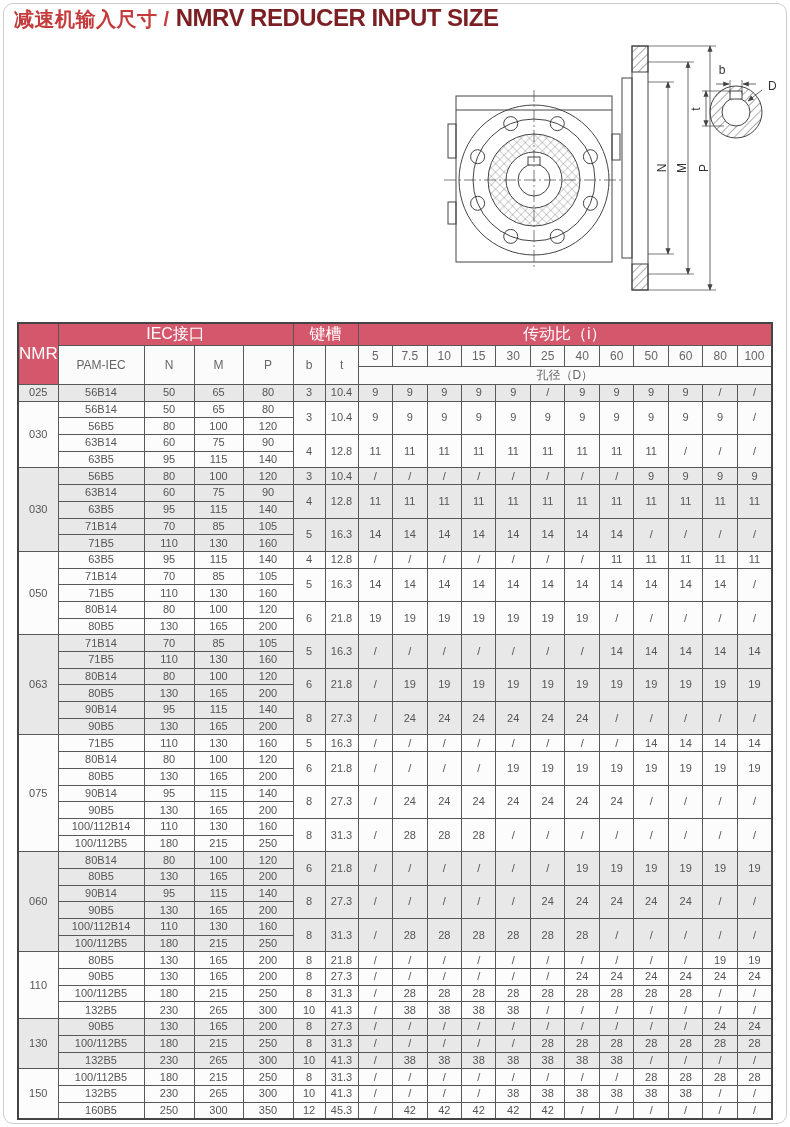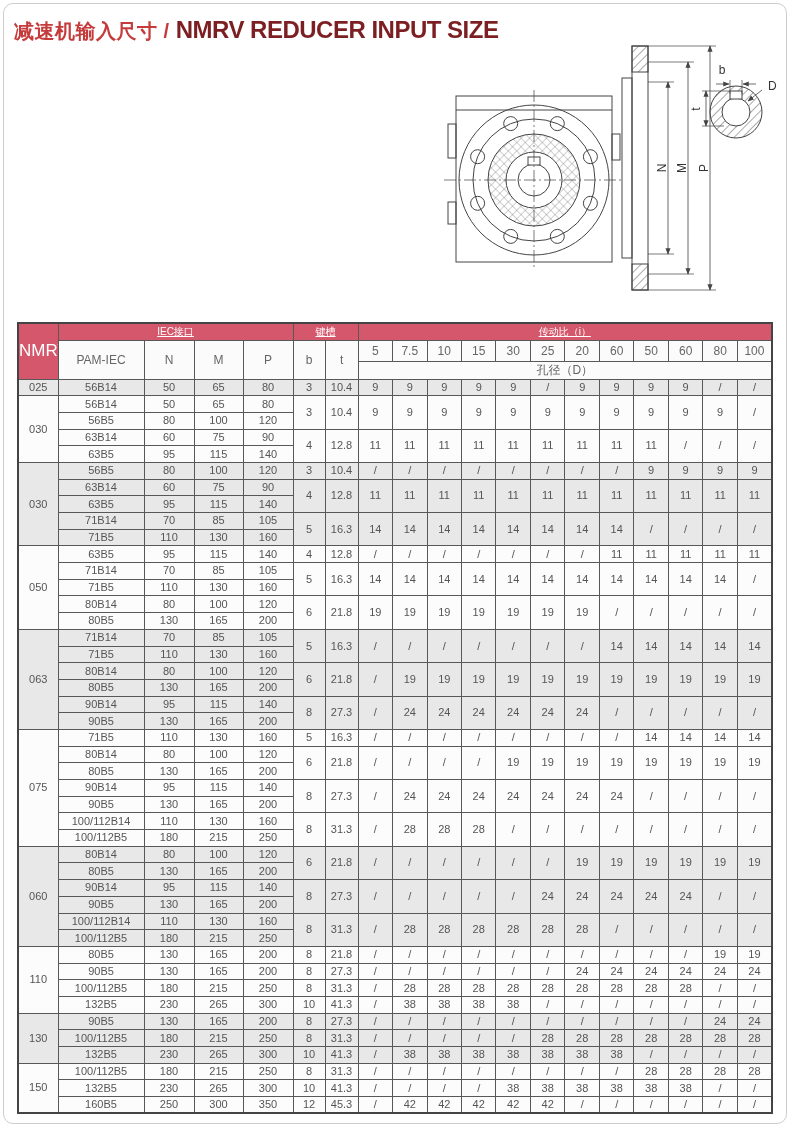--- a/index.html
+++ b/index.html
@@ -14,41 +14,41 @@
     --draw:#444;
   }
   *{box-sizing:border-box;}
   html,body{margin:0;padding:0;}
   body{
     width:790px;height:1127px;position:relative;background:#fff;
     font-family:"Liberation Sans","DejaVu Sans",sans-serif;color:var(--ink);
     overflow:hidden;
   }
   .page-frame{position:absolute;inset:3px;border:1px solid #cdcdcd;border-radius:10px;pointer-events:none;}
-  .page-title{position:absolute;left:14px;top:16px;white-space:nowrap;}
+  .page-title{position:absolute;left:14px;top:4px;white-space:nowrap;}
   .page-title .zh{font-size:20px;font-weight:bold;color:var(--title-zh);letter-spacing:0.5px;}
   .page-title .en{font-size:24px;font-weight:bold;color:var(--title-en);letter-spacing:-0.5px;}
   .diagram{position:absolute;left:398px;top:6px;}
   svg text{font-family:"Liberation Sans","DejaVu Sans",sans-serif;font-size:12px;fill:#333;}
 
   table.data-table{
     position:absolute;left:17px;top:322px;width:756px;
     border-collapse:collapse;table-layout:fixed;
     font-size:11px;color:var(--ink);
     border:2px solid #444;
   }
   .data-table th,.data-table td{
     border:1px solid var(--border);
     text-align:center;vertical-align:middle;padding:0;
     font-weight:normal;overflow:hidden;white-space:nowrap;
   }
   thead tr.r1{height:17px;}
   thead tr.r2{height:21px;}
   thead tr.r3{height:15px;padding-left:32px;}
-  th.group-hdr{background:var(--header-bg);color:#fff;font-size:10px;text-decoration:underline;}
+  th.group-hdr{background:var(--header-bg);color:#fff;font-size:16px;}
   th.nmrv-hdr{background:var(--header-bg);color:#fff;font-size:17px;}
   th.sub-hdr{background:var(--subhdr-bg);color:#666;font-size:12px;}
   tbody tr{height:16.7px;}
   tbody td{background:var(--row-plain);line-height:1;}
   tbody tr.shaded td{background:var(--row-shaded);}
 </style>
 </head>
 <body>
 
 <div class="page-frame"></div>
@@ -159,21 +159,21 @@
       <th class="sub-hdr" rowspan="2">M</th>
       <th class="sub-hdr" rowspan="2">P</th>
       <th class="sub-hdr" rowspan="2">b</th>
       <th class="sub-hdr" rowspan="2">t</th>
       <th class="sub-hdr">5</th>
       <th class="sub-hdr">7.5</th>
       <th class="sub-hdr">10</th>
       <th class="sub-hdr">15</th>
       <th class="sub-hdr">30</th>
       <th class="sub-hdr">25</th>
-      <th class="sub-hdr">20</th>
+      <th class="sub-hdr">40</th>
       <th class="sub-hdr">60</th>
       <th class="sub-hdr">50</th>
       <th class="sub-hdr">60</th>
       <th class="sub-hdr">80</th>
       <th class="sub-hdr">100</th>
     </tr>
     <tr class="r3">
       <th class="sub-hdr" colspan="12">孔径（D）</th>
     </tr>
   </thead>

